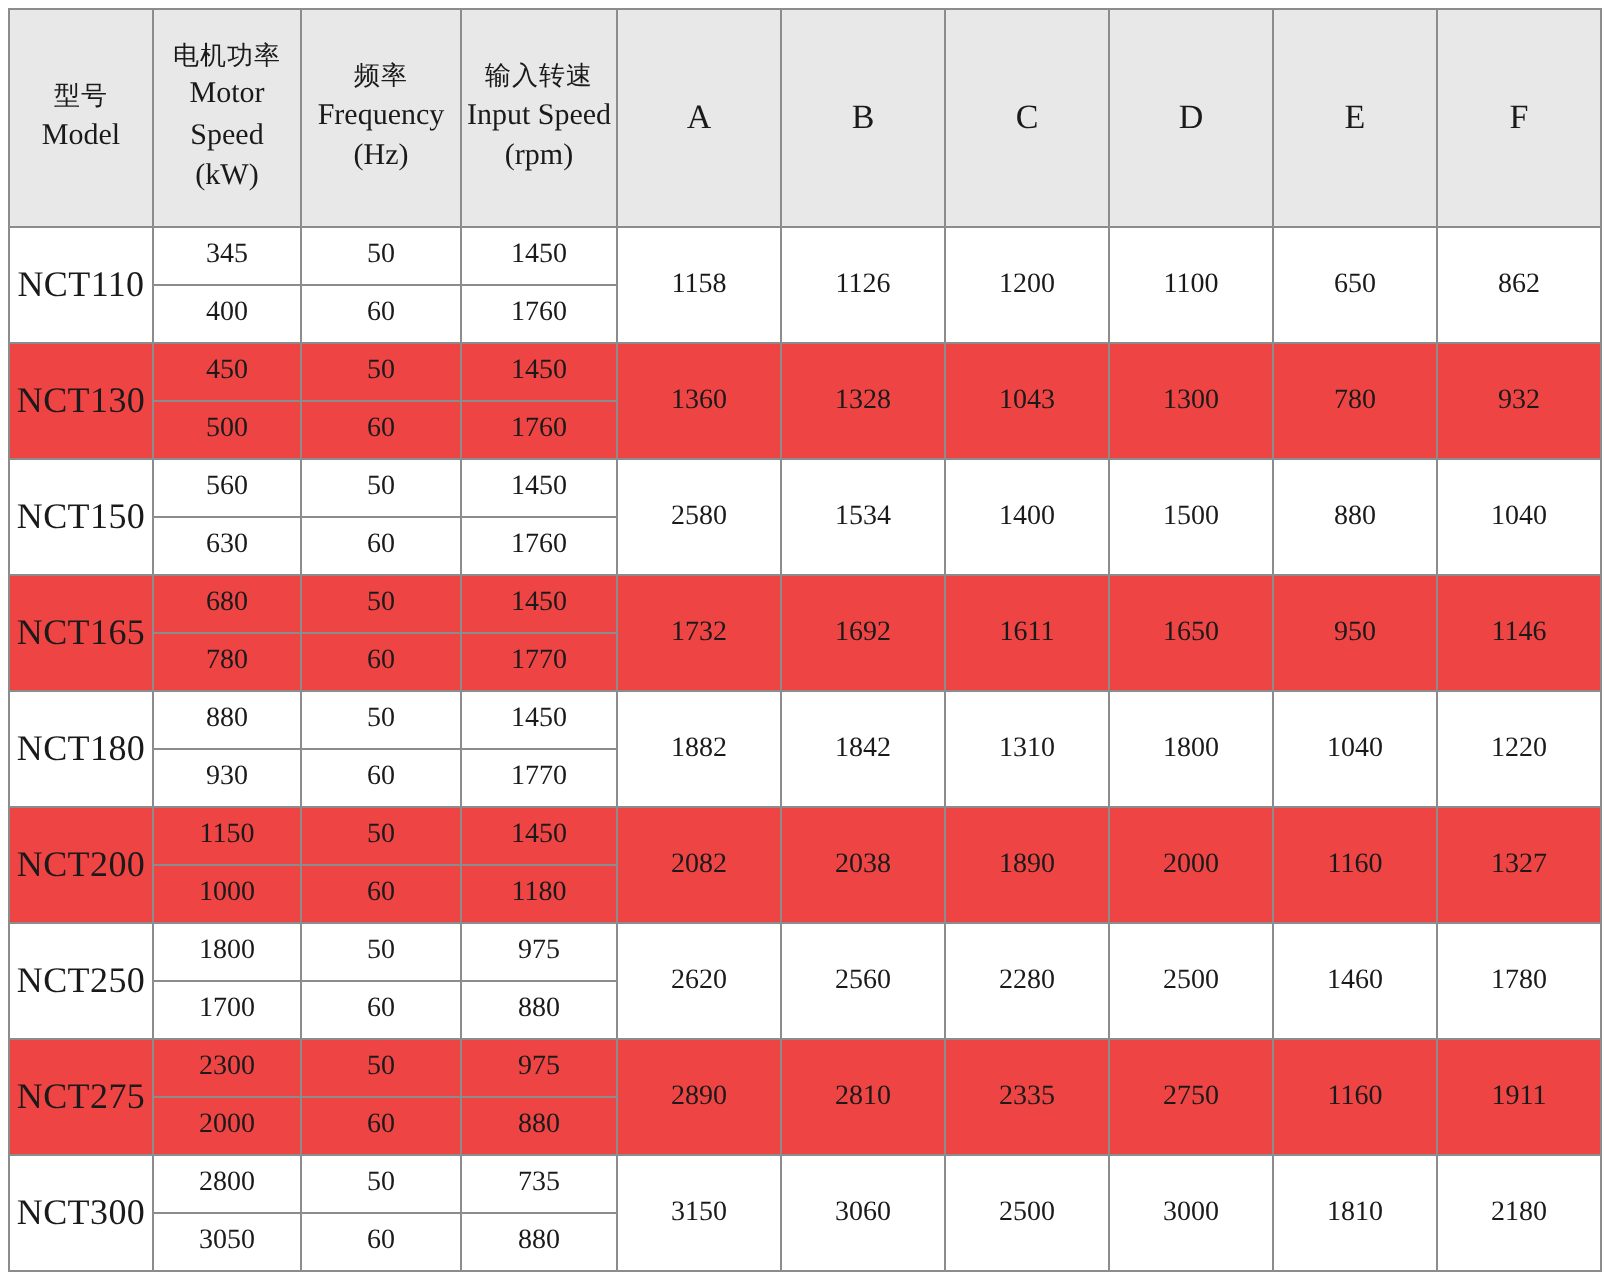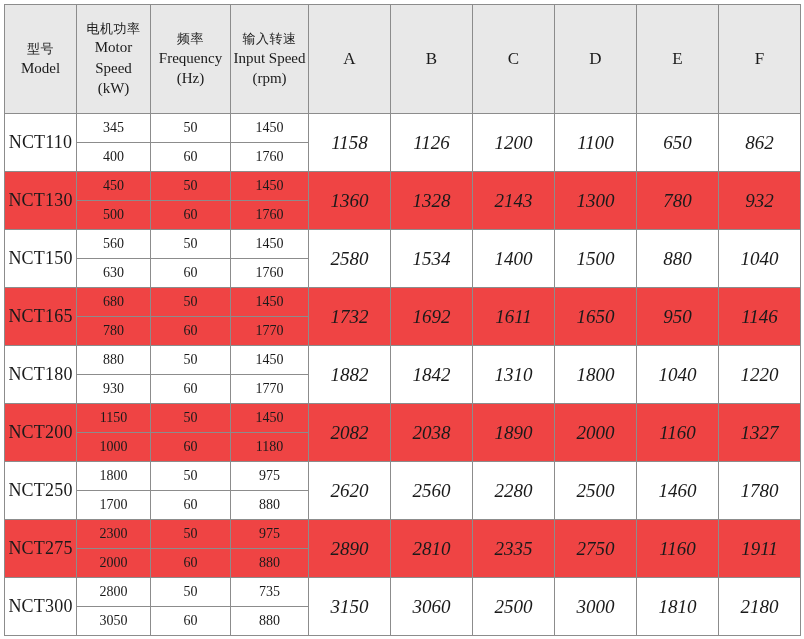--- a/index.html
+++ b/index.html
@@ -53,22 +53,21 @@
     font-size: 14px;
   }
   tbody tr.band-alt td {
     background: #ef4444;
   }
   tbody td.model {
     font-size: 18px;
     letter-spacing: 0.2px;
   }
   tbody td.dim {
-    font-size: 19px;
-    font-style: italic;
+    font-size: 14px;
   }
   
   col.c-model { width: 72px; }
   col.c-power { width: 74px; }
   col.c-freq  { width: 80px; }
   col.c-speed { width: 78px; }
   col.c-dim   { width: 82px; }
 </style>
 </head>
 <body>
@@ -135,21 +134,21 @@
       <td>1760</td>
     </tr>
 
     <tr class="band-alt">
       <td class="model" rowspan="2">NCT130</td>
       <td>450</td>
       <td>50</td>
       <td>1450</td>
       <td class="dim" rowspan="2">1360</td>
       <td class="dim" rowspan="2">1328</td>
-      <td class="dim" rowspan="2">2143</td>
+      <td class="dim" rowspan="2">1043</td>
       <td class="dim" rowspan="2">1300</td>
       <td class="dim" rowspan="2">780</td>
       <td class="dim" rowspan="2">932</td>
     </tr>
     <tr class="band-alt">
       <td>500</td>
       <td>60</td>
       <td>1760</td>
     </tr>
 

